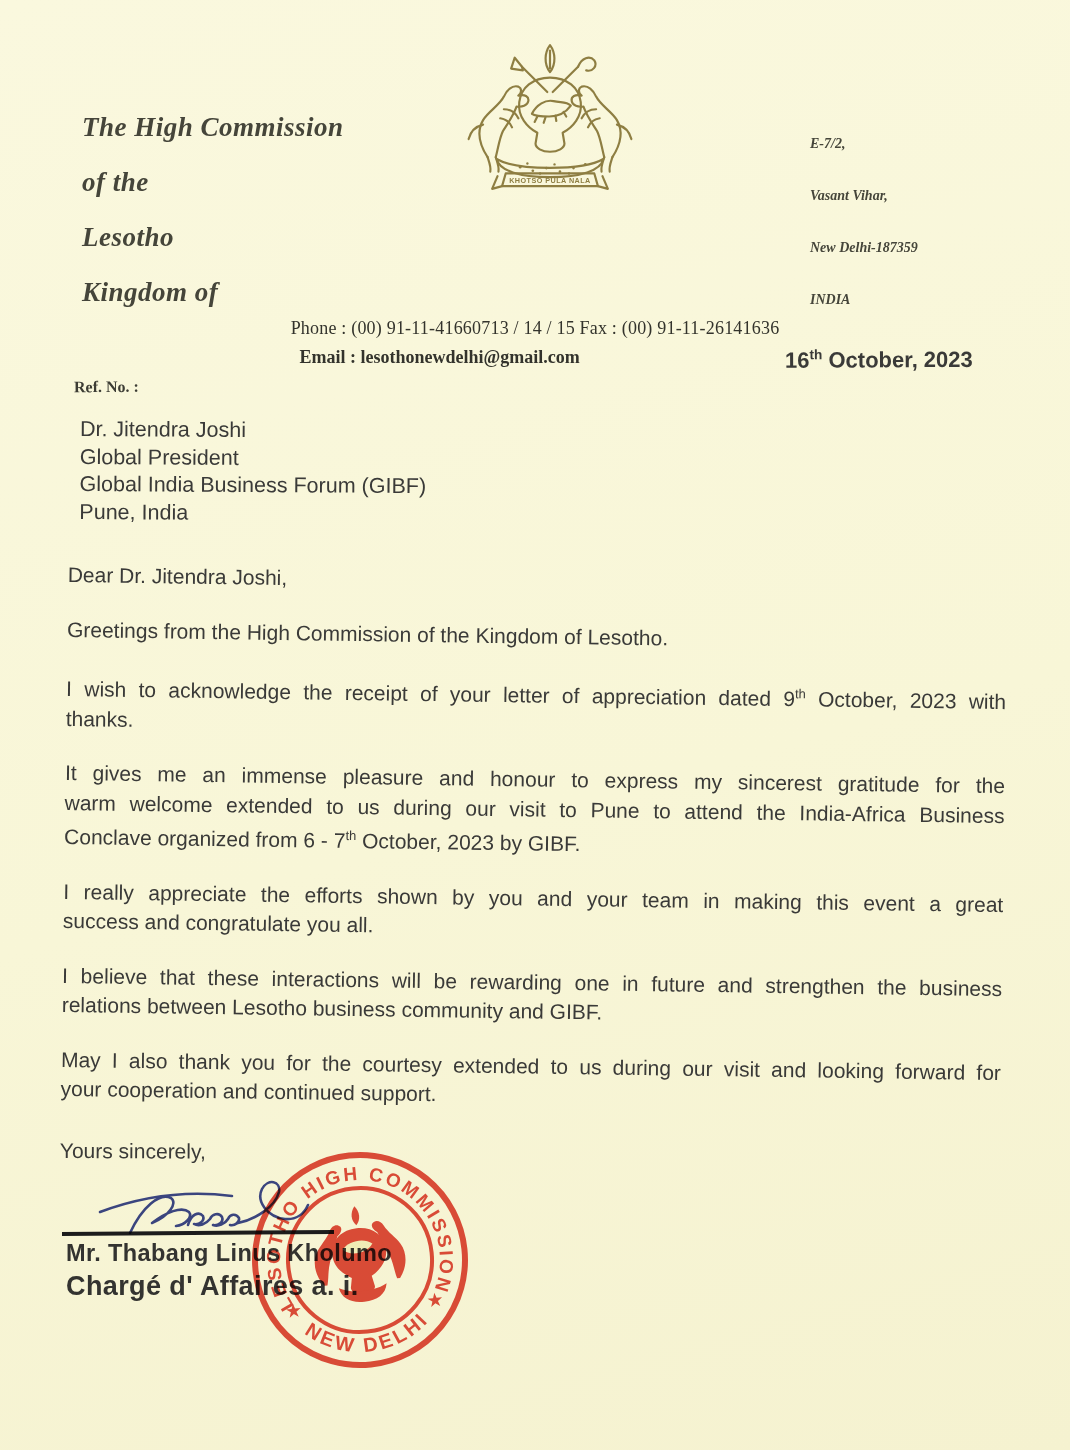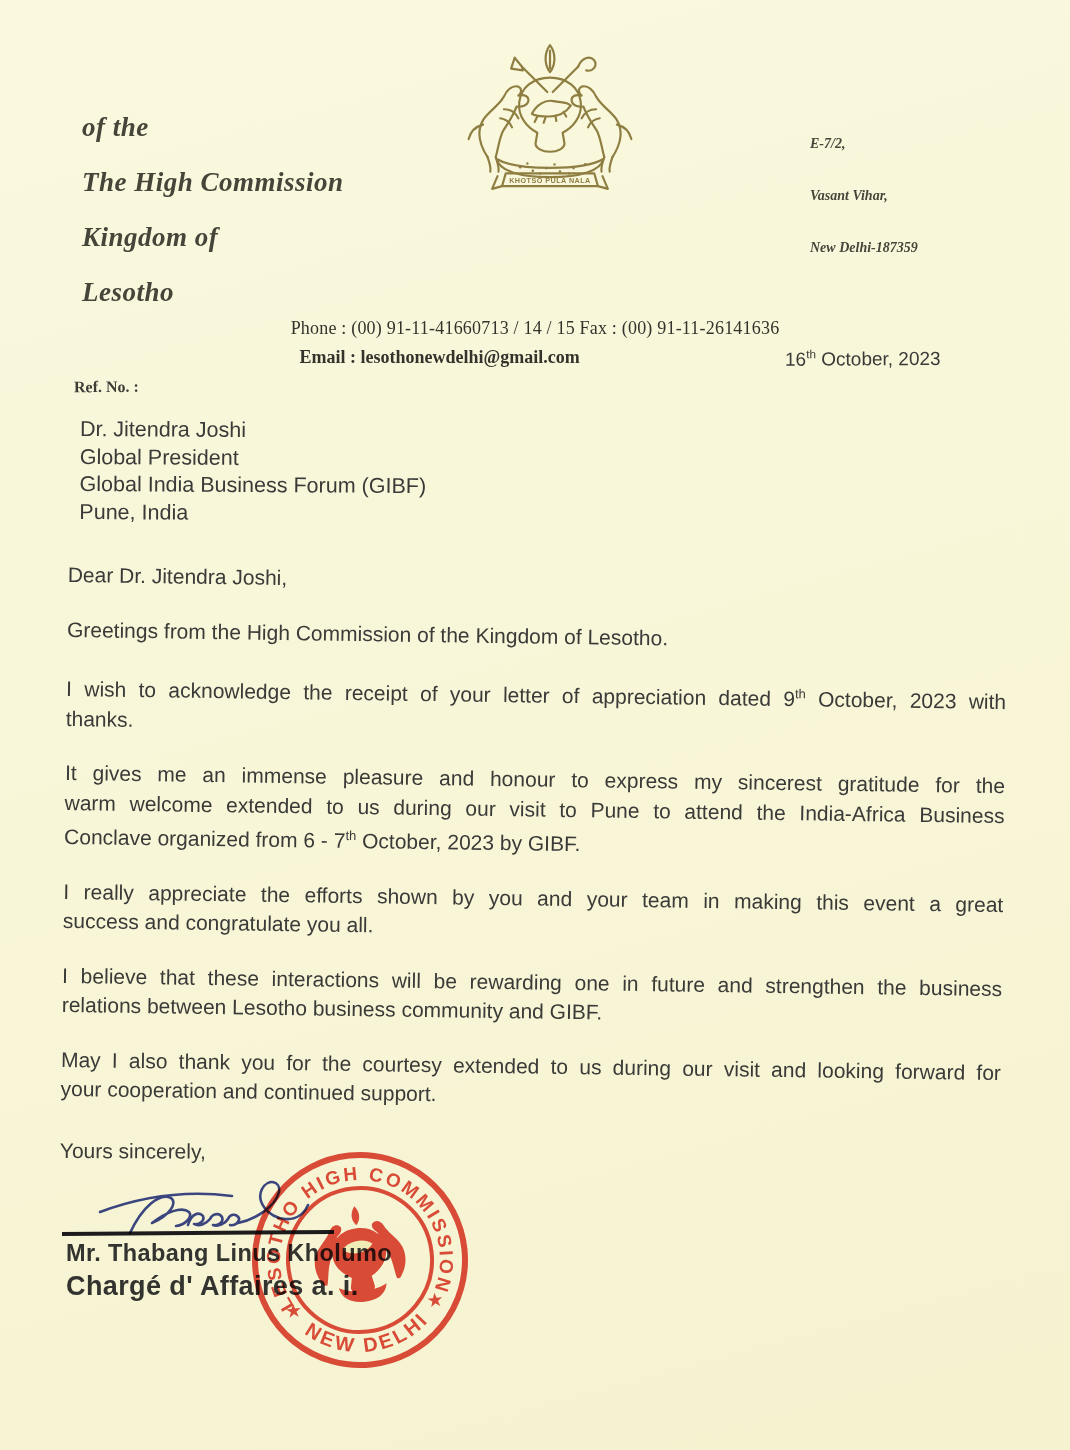--- a/index.html
+++ b/index.html
@@ -37,21 +37,21 @@
     font-family:"Liberation Serif",serif;font-weight:normal;
     font-size:18px;color:#33332c;letter-spacing:.2px;
   }
   .email-line{
     position:absolute;left:0;top:347px;width:76%;text-align:center;
     font-family:"Liberation Serif",serif;font-weight:bold;
     font-size:18px;color:#33332c;padding-left:33px;
   }
   .date-line{
     position:absolute;left:785px;top:347px;
-    font-size:19px;font-weight:normal;color:#3a3a38;
+    font-size:22px;font-weight:bold;color:#3a3a38;
     transform:rotate(-.3deg);
   }
   .date-line sup{font-size:.62em;}
   
   .ref{
     position:absolute;left:74px;top:378px;
     font-family:"Liberation Serif",serif;font-weight:bold;
     font-size:16px;color:#3c3c34;
     transform:rotate(-.4deg);
   }
@@ -95,24 +95,24 @@
   .stamp-star{font-size:19px;fill:var(--stamp-red);}
   .stamp-fill path{fill:var(--stamp-red);}
   .stamp-fill .cutout{fill:var(--paper);}
 </style>
 </head>
 <body>
 
 <div class="paper">
 
   <div class="org">
+    <div>The High Commission</div>
     <div>of the</div>
-    <div>The High Commission</div>
+    <div>Lesotho</div>
     <div>Kingdom of</div>
-    <div>Lesotho</div>
   </div>
 
   <div class="crest">
     <svg class="crest-svg" viewBox="0 0 230 172" xmlns="http://www.w3.org/2000/svg">
       <g class="crest-stroke">
 
         <path d="M115,10 C121,18 122,31 115,40 C108,31 109,18 115,10 Z"></path>
         <path d="M115,16 L115,36"></path>
 
         <path d="M112,62 L84,34"></path>
@@ -155,20 +155,21 @@
           <circle cx="104" cy="152" r="1.3"></circle>
       </g>
       <text x="115" y="162.5" text-anchor="middle" class="crest-motto">KHOTSO PULA NALA</text>
     </svg>
   </div>
 
   <div class="hc-address">
     <div>E-7/2,</div>
     <div>Vasant Vihar,</div>
     <div>New Delhi-187359</div>
+    <div>INDIA</div>
   </div>
 
   <div class="phone-line">Phone : (00) 91-11-41660713 / 14 / 15 Fax : (00) 91-11-26141636</div>
   <div class="email-line">Email : lesothonewdelhi@gmail.com</div>
 
   <div class="date-line">16<sup>th</sup> October, 2023</div>
 
   <div class="ref">Ref. No. :</div>
 
   <div class="recipient">

